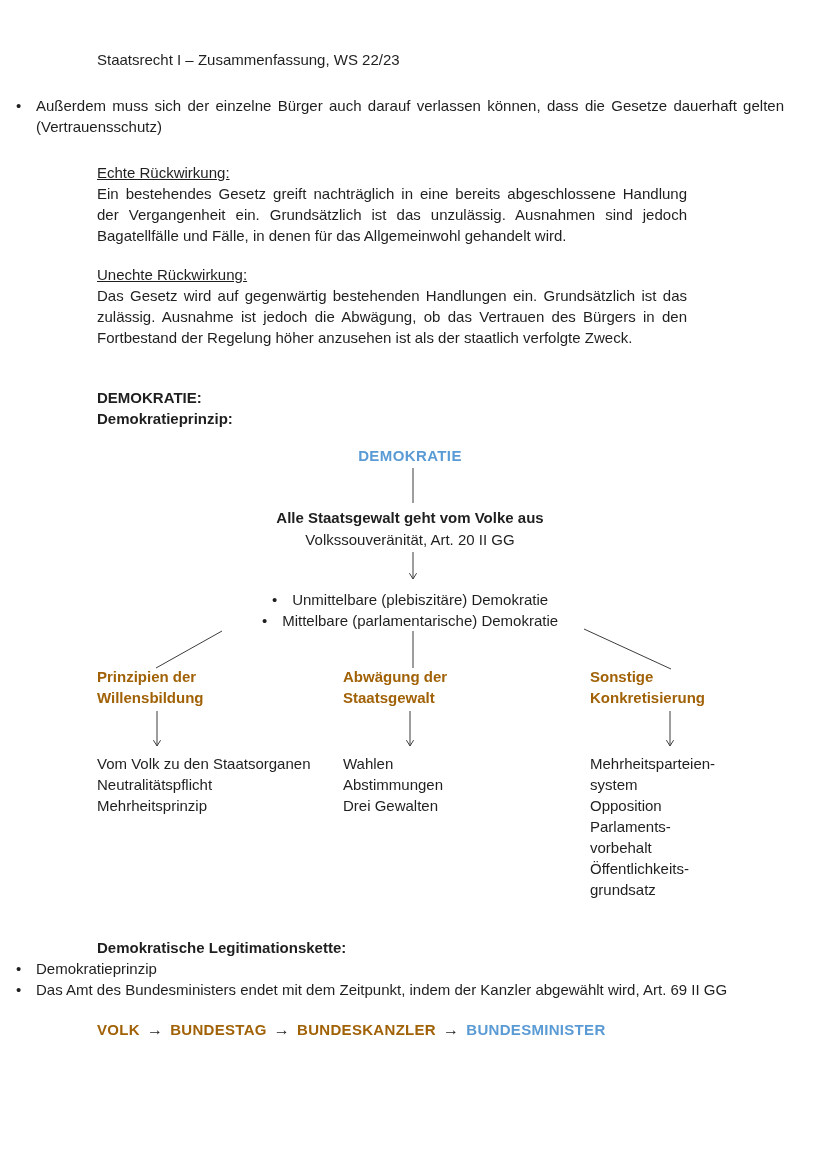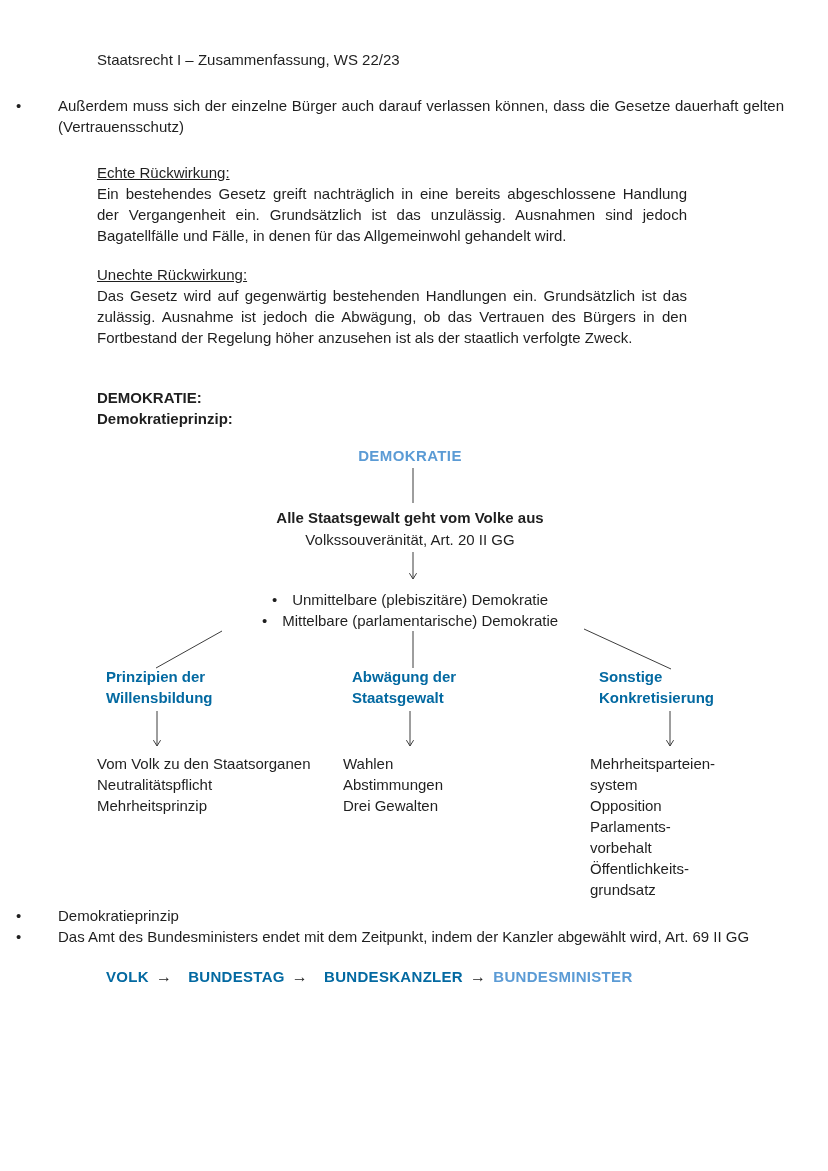--- a/index.html
+++ b/index.html
@@ -16,33 +16,33 @@
   .doc-header { padding-top: 49px; }
   p { margin: 0; }
   .just { text-align: justify; }
   .gap-sm { height: 18px; }
   .gap-md { height: 25px; }
   .gap-lg { height: 39px; }
   .u-heading { text-decoration: underline; }
   b, .bold { font-weight: 700; }
 
   ul.doc-list { list-style: none; margin: 0; padding: 0; }
-  ul.doc-list li { position: relative; padding-left: 58px; }
+  ul.doc-list li { position: relative; padding-left: 36px; }
   ul.doc-list li::before {
     content: "\2022";
     position: absolute; left: 16px; top: 0;
   }
 
   
   .diagram { position: relative; width: 828px; height: 465px; margin-top: 11px; }
   .diagram svg.connectors { position: absolute; left: 0; top: 0; width: 828px; height: 465px; }
   .abs { position: absolute; }
   .center-line { left: 0; right: 8px; text-align: center; }
   .blue { color: #5B9BD5; }
-  .brown { color: #0369a1; margin-left: 9px; }
+  .brown { color: #a16207; }
   .diag-root { top: 5px; font-weight: 700; letter-spacing: 0.4px; }
   .diag-principle { top: 67px; font-weight: 700; }
   .diag-principle-sub { top: 89px; }
   .diag-bullets { top: 149px; }
   .diag-bullets .db-line { white-space: nowrap; }
   .diag-bullets .db-line::before { content: "\2022"; margin-right: 15px; }
   .col-heading { top: 226px; font-weight: 700; line-height: 21px; }
   .col-list { top: 313px; line-height: 21px; }
   .col-0 { left: 97px; }
   .col-1 { left: 343px; }
@@ -137,20 +137,21 @@
       <div>system</div>
       <div>Opposition</div>
       <div>Parlaments-</div>
       <div>vorbehalt</div>
       <div>Öffentlichkeits-</div>
       <div>grundsatz</div>
     </div>
 
   </div>
 
+  <p class="m legit-heading">Demokratische Legitimationskette:</p>
   <ul class="doc-list m">
     <li>Demokratieprinzip</li>
     <li class="just">Das Amt des Bundesministers endet mit dem Zeitpunkt, indem der Kanzler abgewählt wird, Art. 69 II GG</li>
   </ul>
 
   <div class="chain m">
     <span class="brown">VOLK</span>
     <span class="arrow">→</span>
     <span class="brown">BUNDESTAG</span>
     <span class="arrow">→</span>

